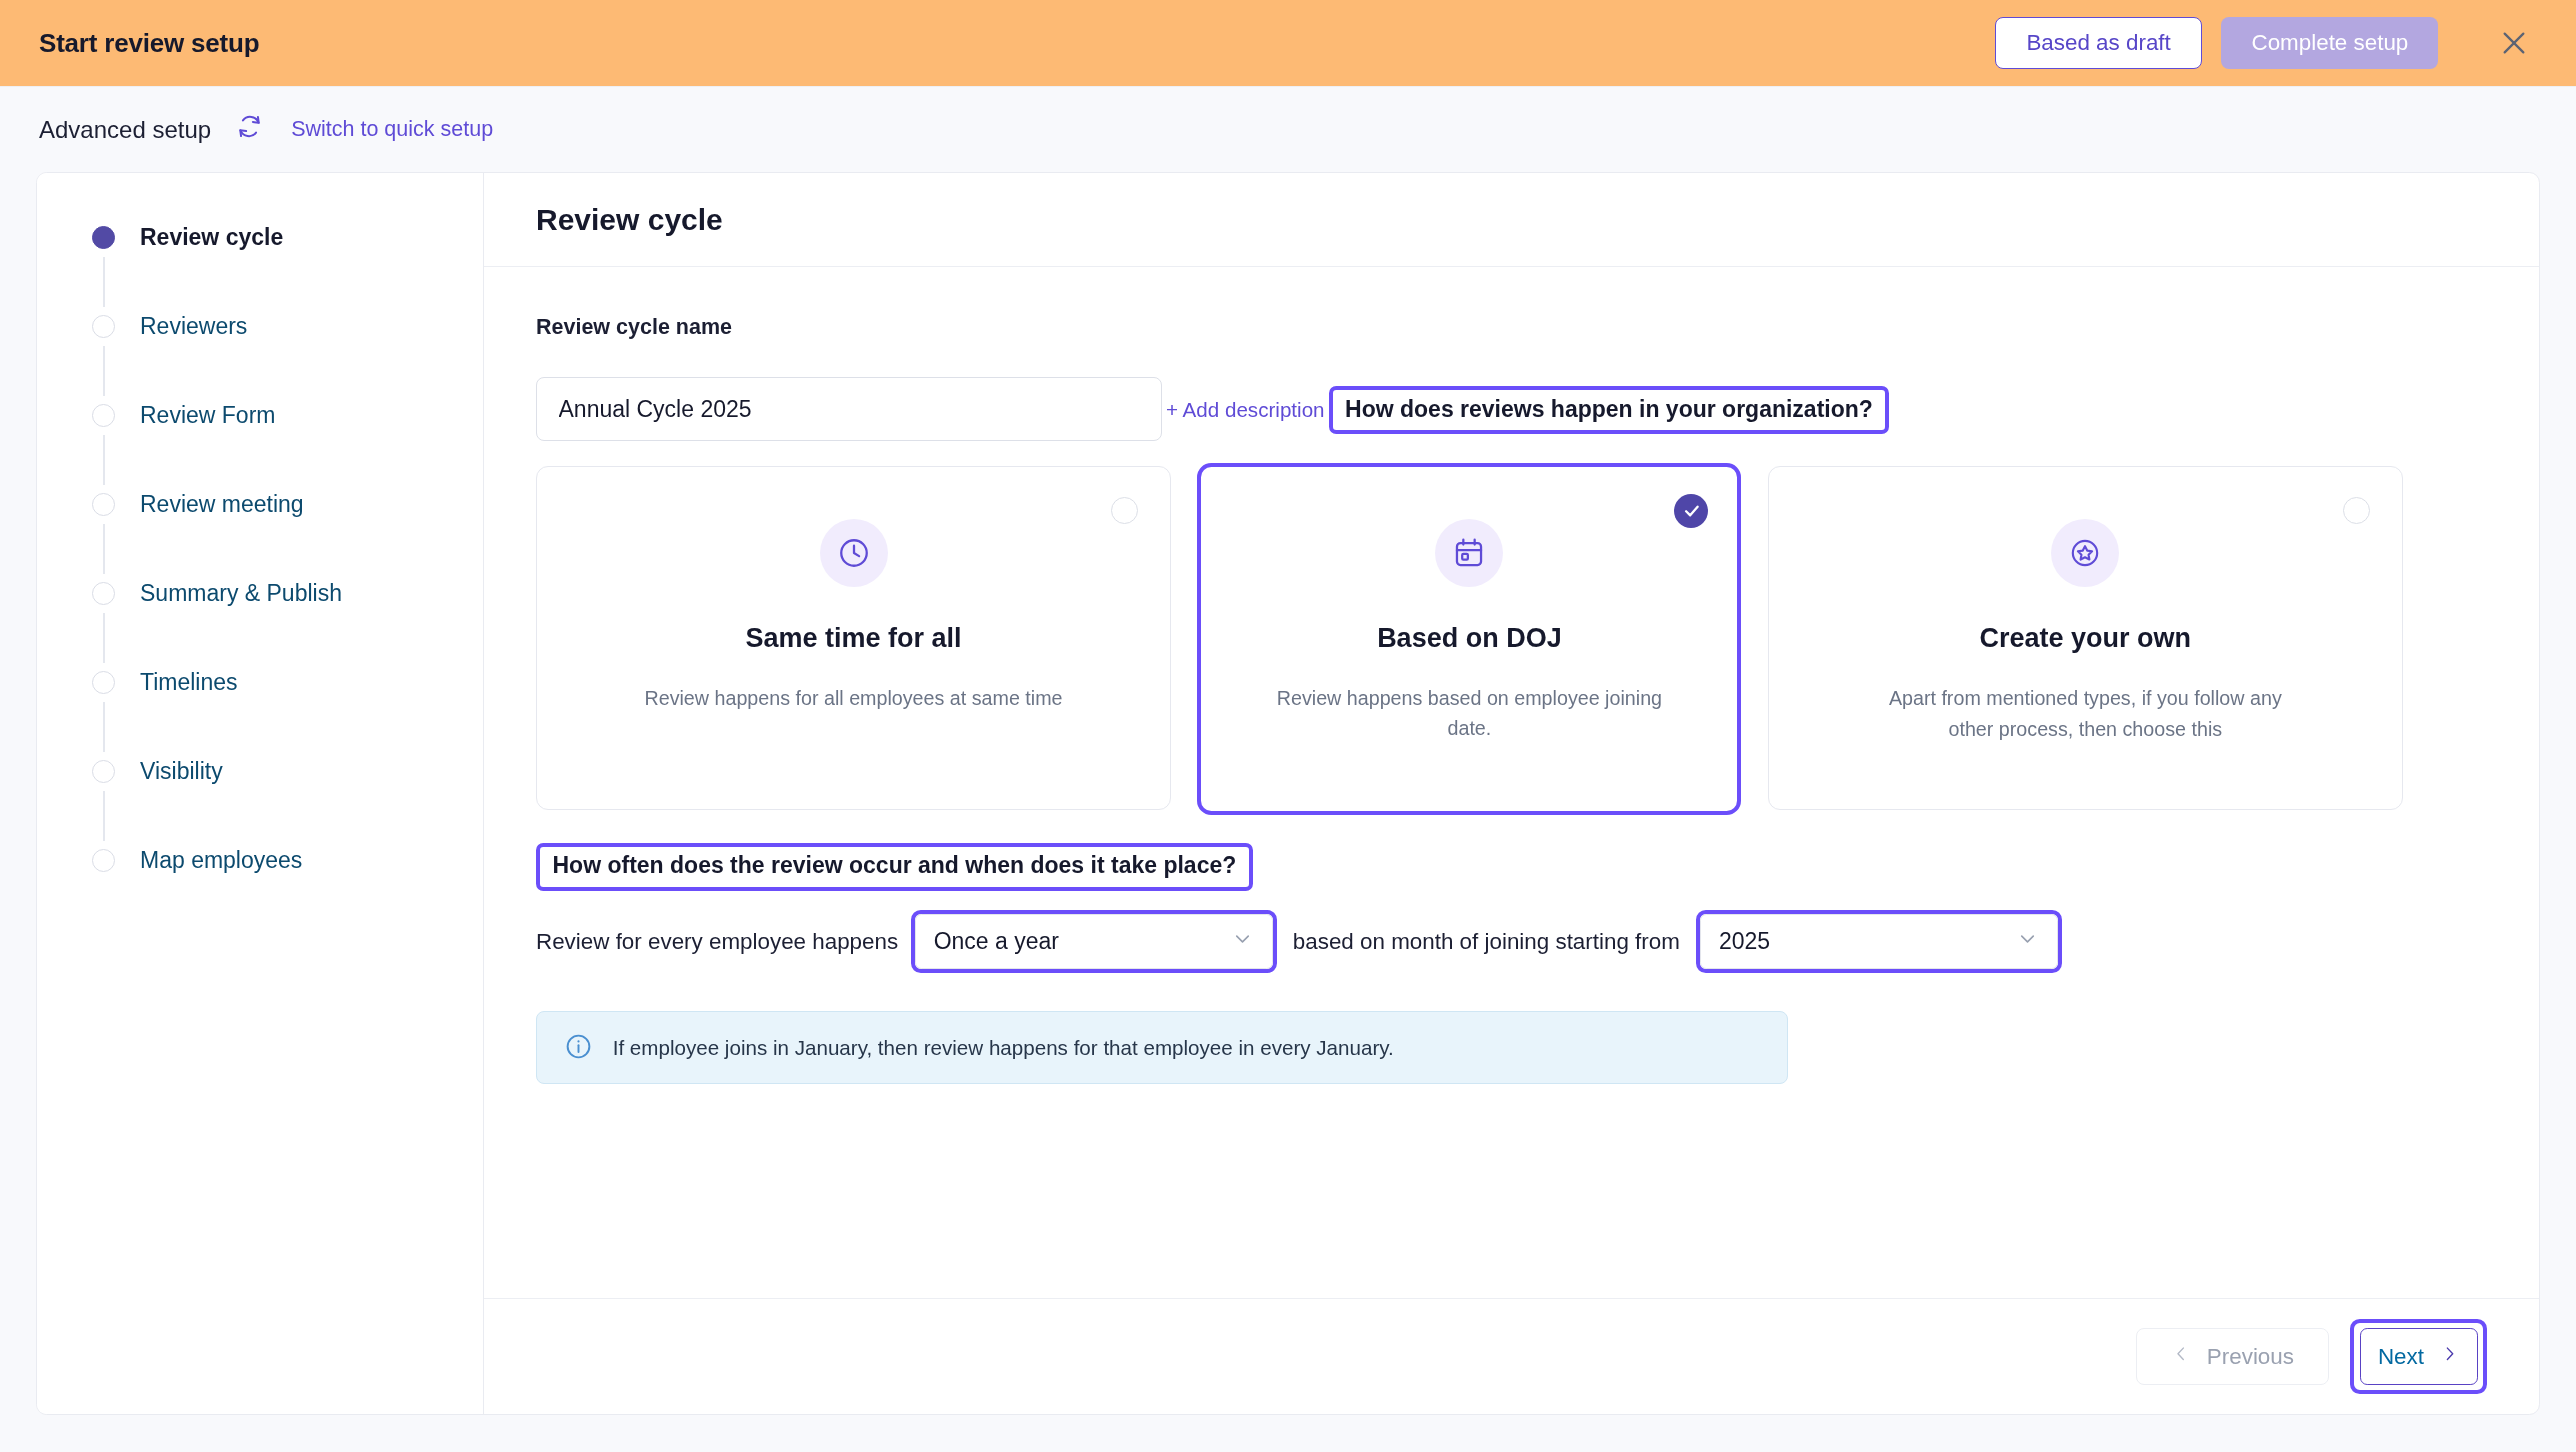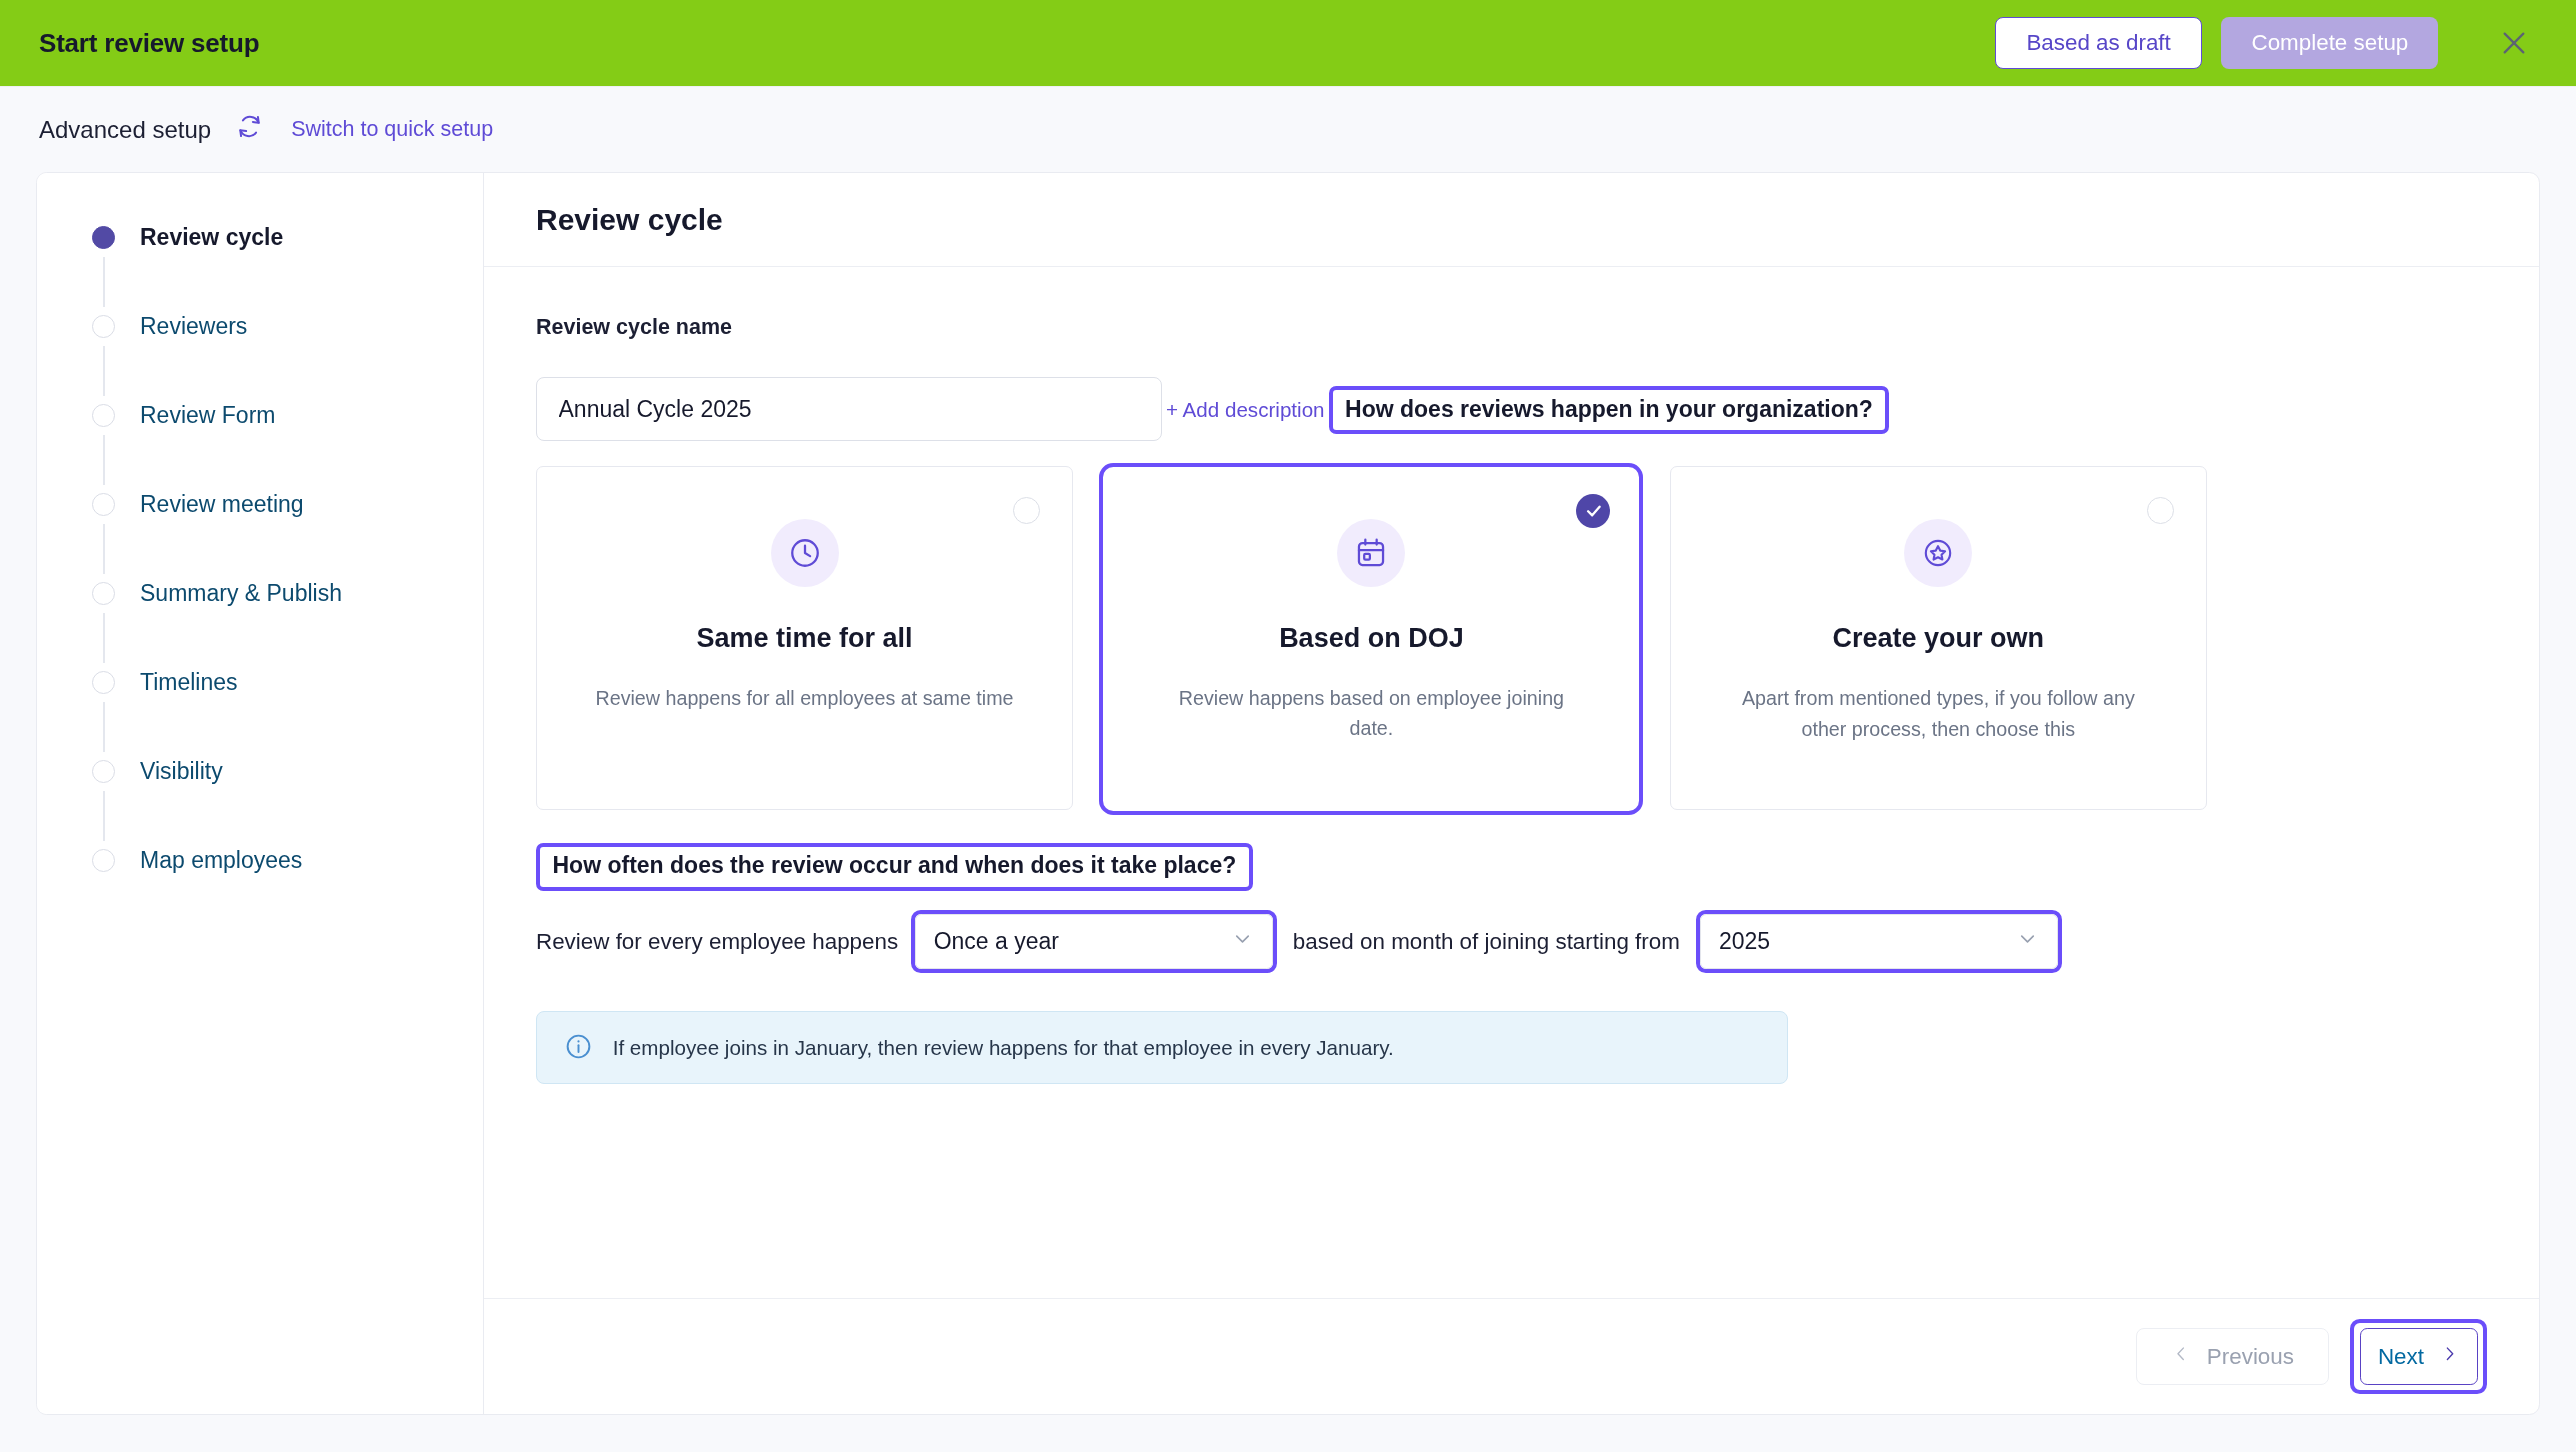--- a/index.html
+++ b/index.html
@@ -6,21 +6,21 @@
   html, body {
     width: 2576px; height: 1453px;
     font-family: "Liberation Sans", sans-serif;
     background: #ffffff;
     overflow: hidden;
   }
 
   
   .topbar {
     height: 87px;
-    background: #84cc16;
+    background: #fdba74;
     display: flex;
     align-items: center;
     padding: 0 39px 0 39px;
     border-bottom: 0.9px solid #eef0f4;
     position: relative;
   }
   .topbar-title {
     font-size: 26px;
     font-weight: bold;
     color: #16192c;
@@ -210,24 +210,24 @@
     white-space: nowrap;
   }
 
   
   .cards {
     display: flex;
     gap: 30px;
     margin-top: 25px;
   }
   .card {
-    width: 537px;
+    width: 635px;
     height: 344px;
     border: 1.3px solid #e6e8ef;
-    border-radius: 7px;
+    border-radius: 12px;
     background: #ffffff;
     position: relative;
     display: flex;
     flex-direction: column;
     align-items: center;
     padding-top: 52px;
     cursor: pointer;
   }
   .card.selected {
     border: 4.5px solid #6b4efa;

